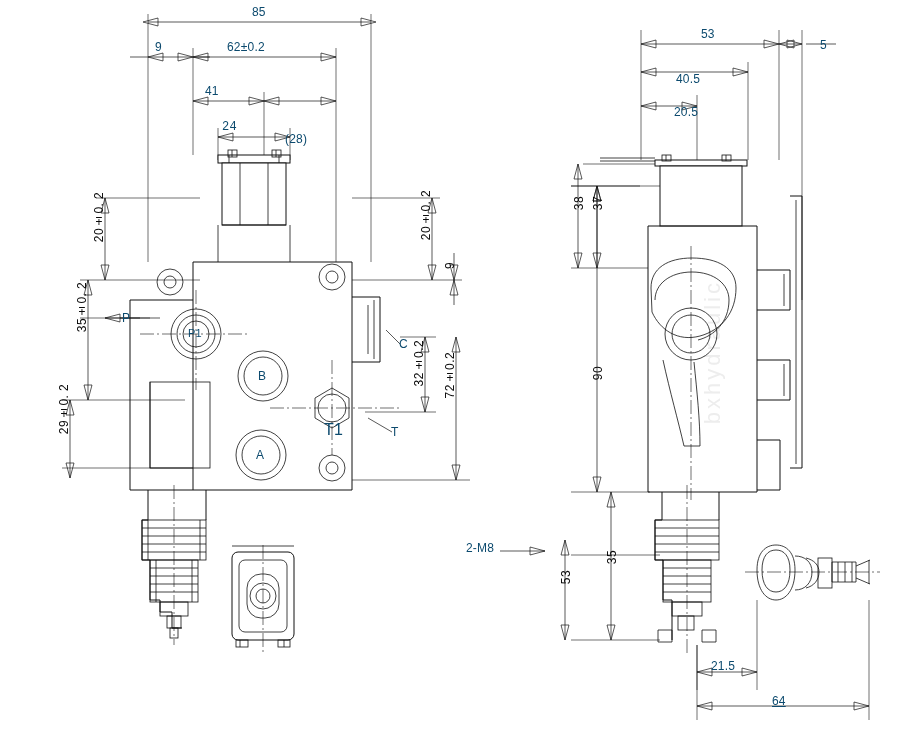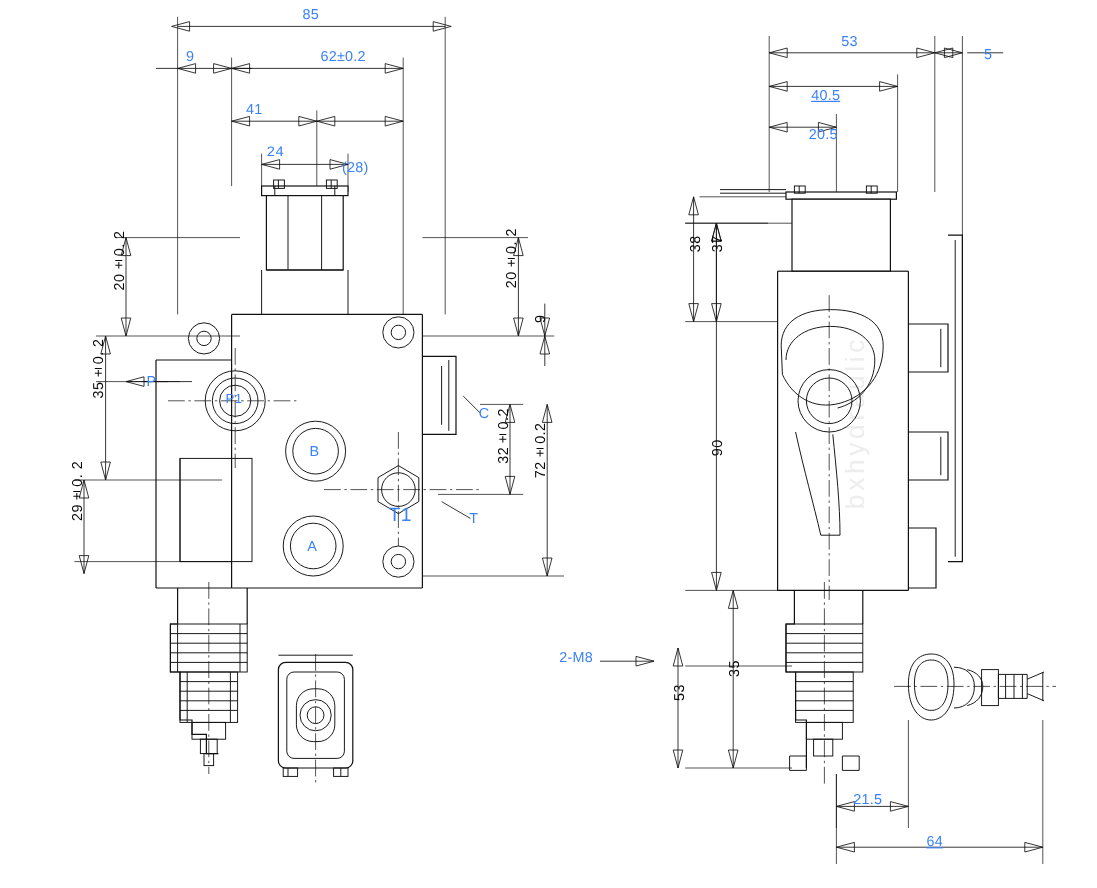--- a/index.html
+++ b/index.html
@@ -1,18 +1,18 @@
 <!DOCTYPE html>
 <html><head>
 <meta charset="utf-8">
 <style>
   html,body{margin:0;padding:0;background:#ffffff;}
   body{font-family:"Liberation Sans", sans-serif;}
   #root{position:relative;width:914px;height:740px;background:#fff;overflow:hidden;}
-  .lbl{position:absolute;font-size:12px;color:#3b82f6;white-space:nowrap;letter-spacing:.2px;}
+  .lbl{position:absolute;font-size:12px;color:#0c4a6e;white-space:nowrap;letter-spacing:.2px;}
   .vlbl{position:absolute;font-size:12px;color:#0a0a0a;white-space:nowrap;
         writing-mode:vertical-rl;transform:rotate(180deg);letter-spacing:.4px;}
   svg{position:absolute;left:0;top:0;}
   .ln{stroke:#111;fill:none;stroke-width:1;}
   .thin{stroke:#111;fill:none;stroke-width:0.8;}
   .dim{stroke:#111;fill:none;stroke-width:0.7;}
   .ext{stroke:#111;fill:none;stroke-width:0.6;}
   .ctr{stroke:#111;fill:none;stroke-width:0.6;stroke-dasharray:14 3 2 3;}
   .fillw{fill:#ffffff;stroke:#111;stroke-width:1;}
   .wm{position:absolute;font-size:22px;color:#ededed;letter-spacing:3px;
@@ -316,21 +316,21 @@
     <path class="thin" d="M852,562 L852,582"></path>
     <path class="thin" d="M856,566 L870,560"></path>
     <path class="thin" d="M856,578 L870,584"></path>
     <path class="ctr" d="M745,572 L880,572"></path>
     <path class="thin" d="M869,560 L869,584"></path>
 
   </svg>
 
   <div class="lbl" style="left:252px;top:5px;">85</div>
   <div class="lbl" style="left:155px;top:40px;">9</div>
-  <div class="lbl" style="left:227px;top:40px;margin-left:40px;">62±0.2</div>
+  <div class="lbl" style="left:227px;top:40px;">62±0.2</div>
   <div class="lbl" style="left:205px;top:84px;">41</div>
   <div class="lbl" style="left:285px;top:84px;margin-top:48px;">(28)</div>
   <div class="lbl" style="left:222px;top:120px;font-family:Liberation Mono, monospace;">24</div>
 
   <div class="vlbl" style="left:92px;top:192px;">20±0. 2</div>
   <div class="vlbl" style="left:75px;top:282px;">35±0. 2</div>
   <div class="vlbl" style="left:57px;top:384px;">29±0. 2</div>
 
   <div class="vlbl" style="left:419px;top:190px;">20±0. 2</div>
   <div class="vlbl" style="left:443px;top:262px;">9</div>
@@ -340,21 +340,21 @@
   <div class="lbl" style="left:122px;top:311px;">P</div>
   <div class="lbl" style="left:188px;top:327px;font-size:11px;">P1</div>
   <div class="lbl" style="left:258px;top:369px;">B</div>
   <div class="lbl" style="left:324px;top:421px;font-size:16px;">T1</div>
   <div class="lbl" style="left:256px;top:448px;">A</div>
   <div class="lbl" style="left:399px;top:337px;">C</div>
   <div class="lbl" style="left:391px;top:425px;">T</div>
 
   <div class="lbl" style="left:701px;top:27px;">53</div>
   <div class="lbl" style="left:820px;top:38px;">5</div>
-  <div class="lbl" style="left:676px;top:72px;text-decoration:underline;">40.5</div>
+  <div class="lbl" style="left:676px;top:72px;">40.5</div>
   <div class="lbl" style="left:651px;top:105px;margin-left:23px;">20.5</div>
 
   <div class="vlbl" style="left:572px;top:196px;">38</div>
   <div class="vlbl" style="left:591px;top:196px;">37</div>
   <div class="vlbl" style="left:591px;top:366px;">90</div>
   <div class="vlbl" style="left:605px;top:550px;">35</div>
   <div class="vlbl" style="left:559px;top:570px;">53</div>
 
   <div class="lbl" style="left:466px;top:541px;">2-M8</div>
   <div class="lbl" style="left:711px;top:659px;">21.5</div>

